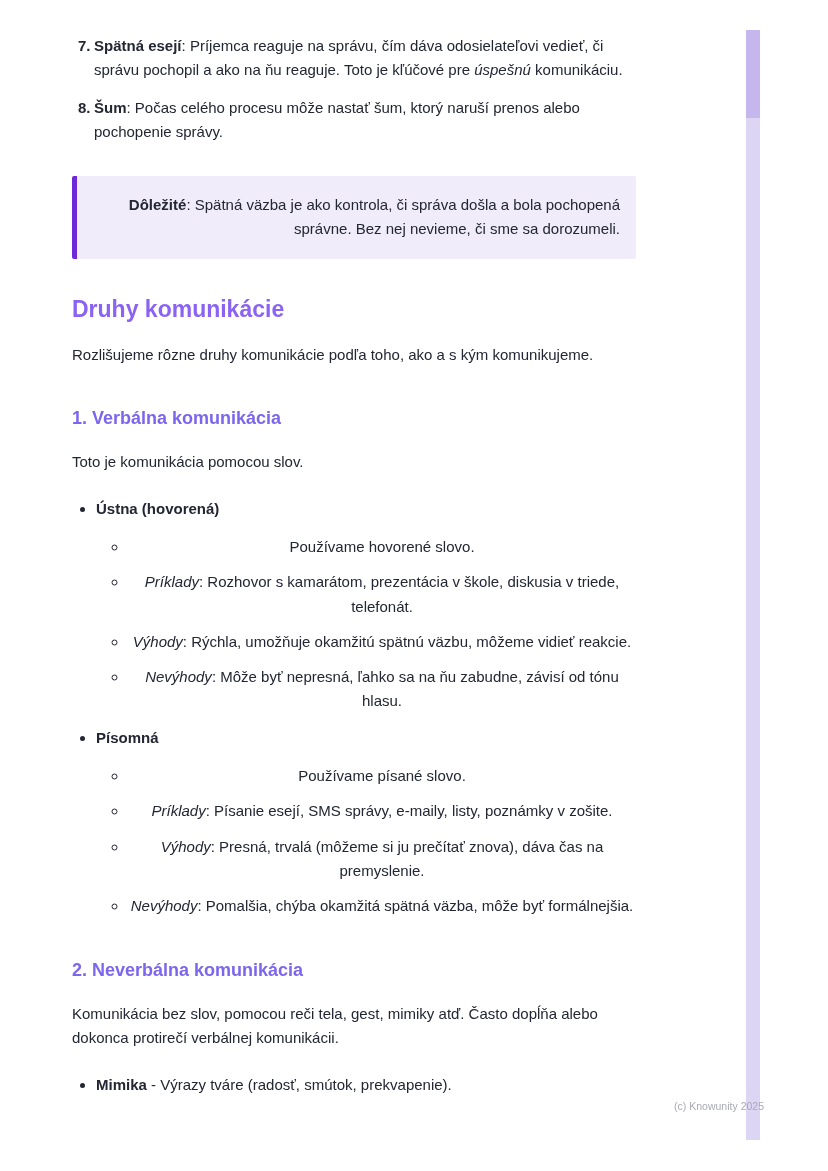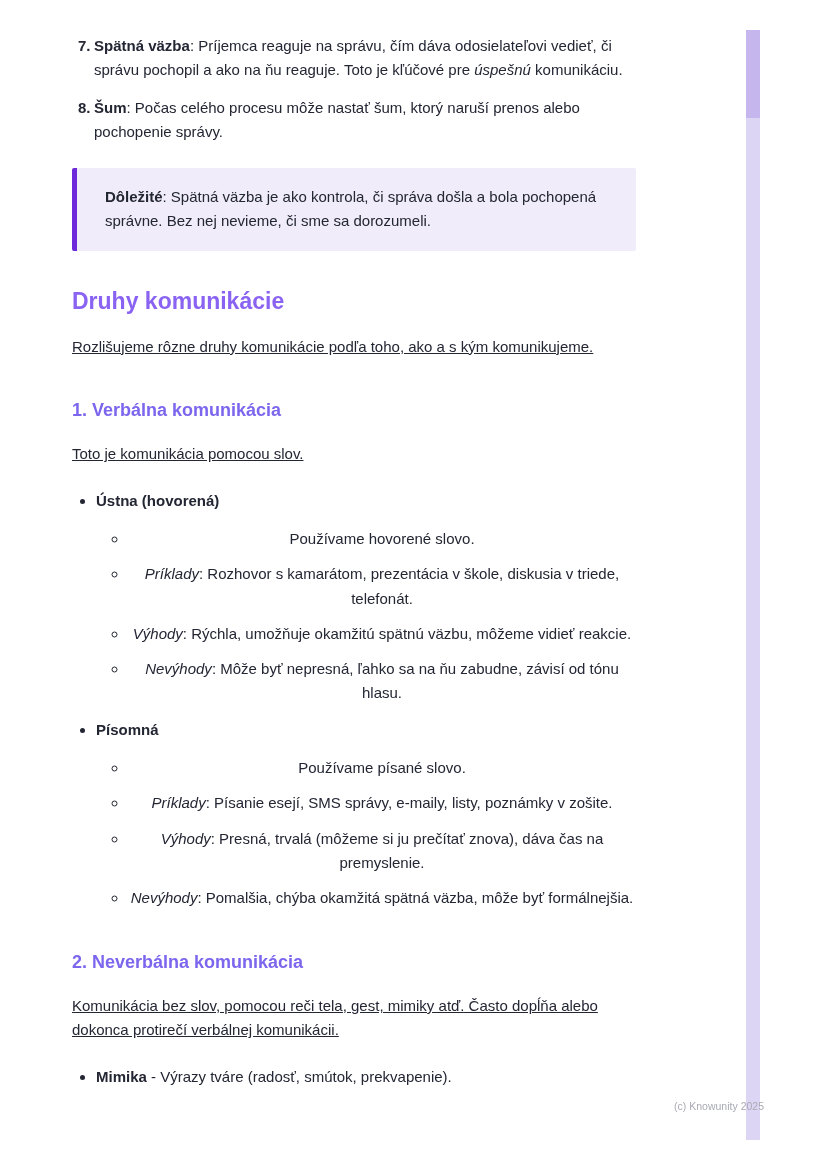--- a/index.html
+++ b/index.html
@@ -24,36 +24,37 @@
   }
   .b{font-weight:700;}
   .i{font-style:italic;}
   
   ol.numlist{list-style:none;margin:0 0 10px 0;}
   ol.numlist>li{display:flex;margin-bottom:13px;}
   ol.numlist .num{font-weight:700;width:22px;flex:0 0 22px;text-align:left;padding-left:6px;}
   ol.numlist .li-text{flex:1;}
   
   .callout{
-    margin:24px 0 36px 0;
+    margin:32px 0 36px 0;
     background:var(--callout-bg);
     border-left:5px solid var(--callout-border);
     border-radius:2px;
-    padding:17px 28px;
+    padding:17px 16px;
+    text-align:right;
   }
   
   h1.h1{
     color:var(--accent-h1);font-size:23px;font-weight:700;line-height:1.3;
     margin:0 0 18px 0;
   }
   h2.h2{
     color:var(--accent-h2);font-size:18px;font-weight:700;line-height:1.3;
     margin:40px 0 20px 0;
   }
-  p.para{margin:0 0 16px 0;text-decoration:underline;}
+  p.para{margin:0 0 16px 0;}
   
   ul.l1{list-style:disc;margin:22px 0 10px 0;padding-left:24px;}
   ul.l1>li{margin-bottom:12px;}
   ul.l1>li::marker{color:var(--text);}
   ul.l2{list-style:circle;margin:14px 0 2px 0;padding-left:32px;text-align:center;}
   ul.l2>li{margin-bottom:11px;}
   ul.l2>li::marker{color:var(--text);}
   .group-title{font-weight:700;}
   
   .edge-stripe{
@@ -73,21 +74,21 @@
 </head>
 <body>
 
 <div class="page">
 
   <main class="content">
 
     <ol class="numlist">
       <li>
         <span class="num">7.</span>
-        <span class="li-text"><span class="b">Spätná väzba</span><span>: Príjemca reaguje na správu, čím dáva odosielateľovi vedieť, či správu pochopil a ako na ňu reaguje. Toto je kľúčové pre </span><span class="i">úspešnú</span><span> komunikáciu.</span></span>
+        <span class="li-text"><span class="b">Spätná esejí</span><span>: Príjemca reaguje na správu, čím dáva odosielateľovi vedieť, či správu pochopil a ako na ňu reaguje. Toto je kľúčové pre </span><span class="i">úspešnú</span><span> komunikáciu.</span></span>
       </li>
       <li>
         <span class="num">8.</span>
         <span class="li-text"><span class="b">Šum</span><span>: Počas celého procesu môže nastať šum, ktorý naruší prenos alebo pochopenie správy.</span></span>
       </li>
     </ol>
 
     <aside class="callout">
       <p><span class="b">Dôležité</span><span>: Spätná väzba je ako kontrola, či správa došla a bola pochopená správne. Bez nej nevieme, či sme sa dorozumeli.</span></p>
     </aside>

